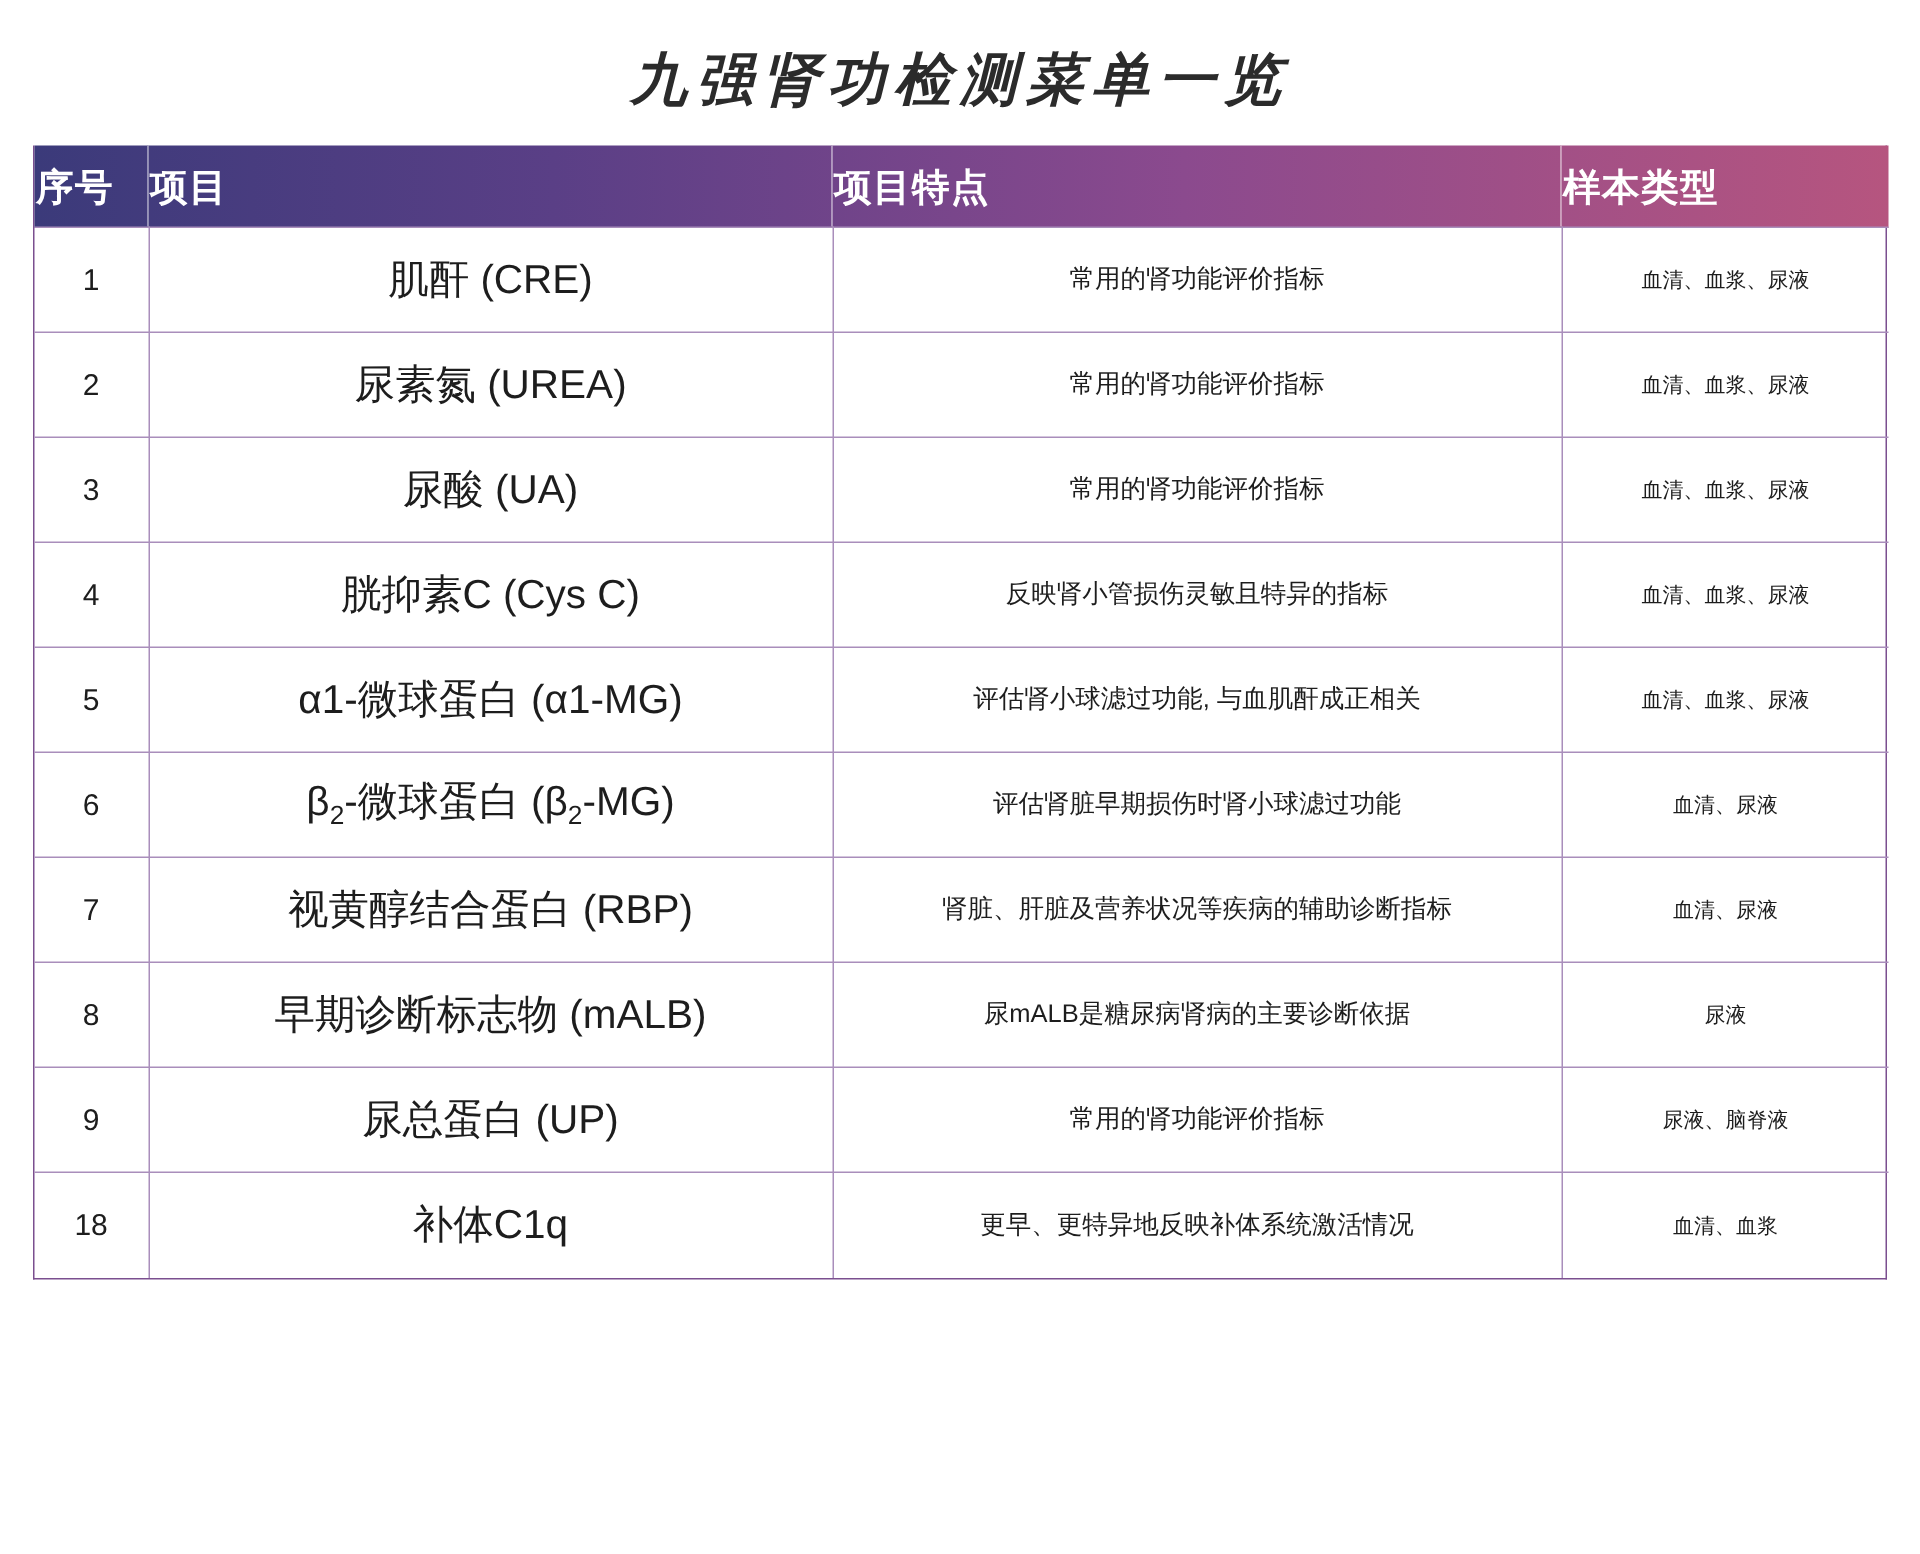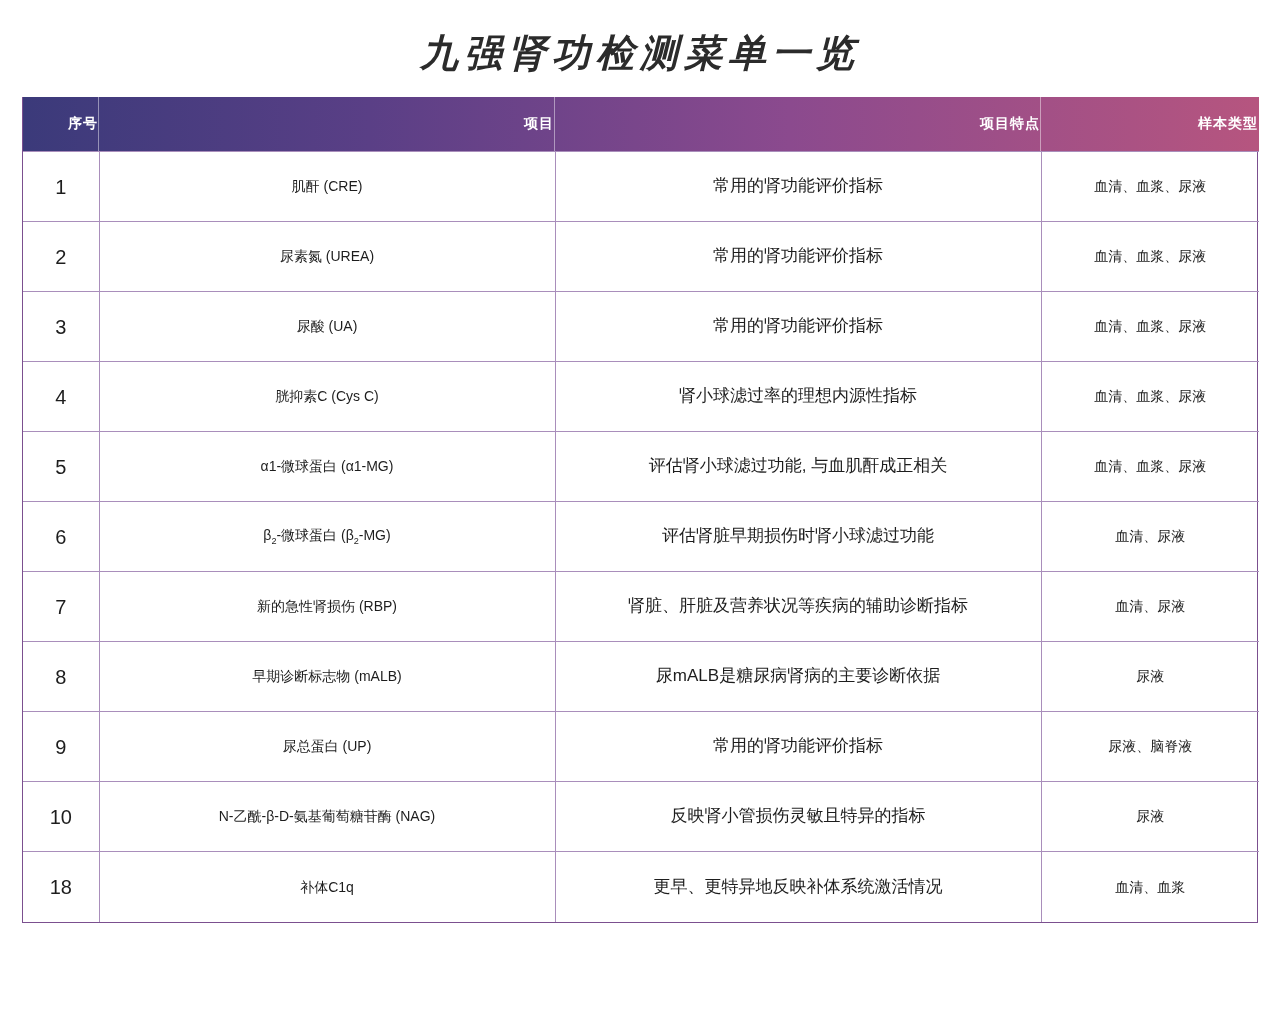--- a/index.html
+++ b/index.html
@@ -42,25 +42,25 @@
     width: 100%;
     table-layout: fixed;
   }
   col.c0 { width: 76px; }
   col.c1 { width: 456px; }
   col.c2 { width: 486px; }
   col.c3 { width: 218px; }
 
   thead th {
     color: #ffffff;
-    font-size: 14px;
+    font-size: 25px;
     font-weight: bold;
     height: 52px;
     border: none;
-    text-align: right;
+    text-align: left;
     vertical-align: middle;
     letter-spacing: 1px;
   }
   thead tr {
     background: linear-gradient(90deg, #3b3a7a 0%, #5a3f86 28%, #8b4a8e 62%, #b6557f 100%);
   }
   thead th.sep {
     box-shadow: inset -1px 0 0 rgba(255,255,255,0.45);
   }
   tbody td {
@@ -77,21 +77,21 @@
   tbody td.idx {
     font-size: 20px;
   }
   tbody td.feat {
     font-size: 17px;
   }
   tbody td.samp {
     font-size: 14px;
   }
   tbody td.item {
-    font-size: 14px;
+    font-size: 27px;
   }
   tbody tr td:first-child { border-left: none; }
   tbody tr td:last-child { border-right: none; }
   tbody tr:last-child td { border-bottom: none; }
   sub {
     font-size: 0.65em;
     vertical-align: sub;
   }
 </style>
 </head>
@@ -132,60 +132,54 @@
           </tr>
           <tr>
             <td class="idx">3</td>
             <td class="item">尿酸 (UA)</td>
             <td class="feat">常用的肾功能评价指标</td>
             <td class="samp">血清、血浆、尿液</td>
           </tr>
           <tr>
             <td class="idx">4</td>
             <td class="item">胱抑素C (Cys C)</td>
-            <td class="feat">肾小球滤过率的理想内源性指标</td>
+            <td class="feat">反映肾小管损伤灵敏且特异的指标</td>
             <td class="samp">血清、血浆、尿液</td>
           </tr>
           <tr>
             <td class="idx">5</td>
             <td class="item">α1-微球蛋白 (α1-MG)</td>
             <td class="feat">评估肾小球滤过功能, 与血肌酐成正相关</td>
             <td class="samp">血清、血浆、尿液</td>
           </tr>
           <tr>
             <td class="idx">6</td>
             <td class="item">β<sub>2</sub>-微球蛋白 (β<sub>2</sub>-MG)</td>
             <td class="feat">评估肾脏早期损伤时肾小球滤过功能</td>
             <td class="samp">血清、尿液</td>
           </tr>
           <tr>
             <td class="idx">7</td>
-            <td class="item">新的急性肾损伤 (RBP)</td>
+            <td class="item">视黄醇结合蛋白 (RBP)</td>
             <td class="feat">肾脏、肝脏及营养状况等疾病的辅助诊断指标</td>
             <td class="samp">血清、尿液</td>
           </tr>
           <tr>
             <td class="idx">8</td>
             <td class="item">早期诊断标志物 (mALB)</td>
             <td class="feat">尿mALB是糖尿病肾病的主要诊断依据</td>
             <td class="samp">尿液</td>
           </tr>
           <tr>
             <td class="idx">9</td>
             <td class="item">尿总蛋白 (UP)</td>
             <td class="feat">常用的肾功能评价指标</td>
             <td class="samp">尿液、脑脊液</td>
           </tr>
           <tr>
-            <td class="idx">10</td>
-            <td class="item">N-乙酰-β-D-氨基葡萄糖苷酶 (NAG)</td>
-            <td class="feat">反映肾小管损伤灵敏且特异的指标</td>
-            <td class="samp">尿液</td>
-          </tr>
-          <tr>
             <td class="idx">18</td>
             <td class="item">补体C1q</td>
             <td class="feat">更早、更特异地反映补体系统激活情况</td>
             <td class="samp">血清、血浆</td>
           </tr>
         </tbody>
     </table>
   </div>
 
 </div>

